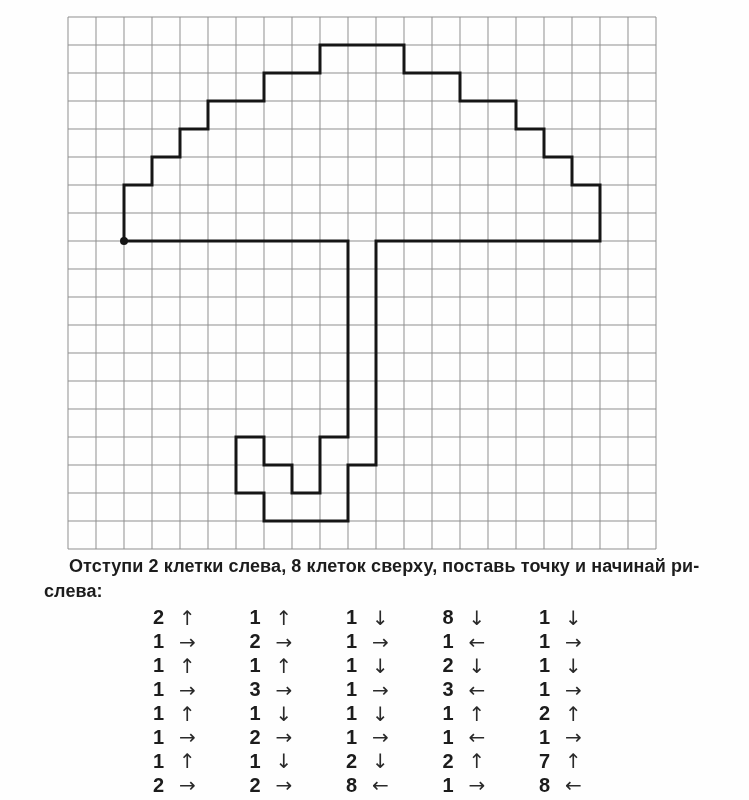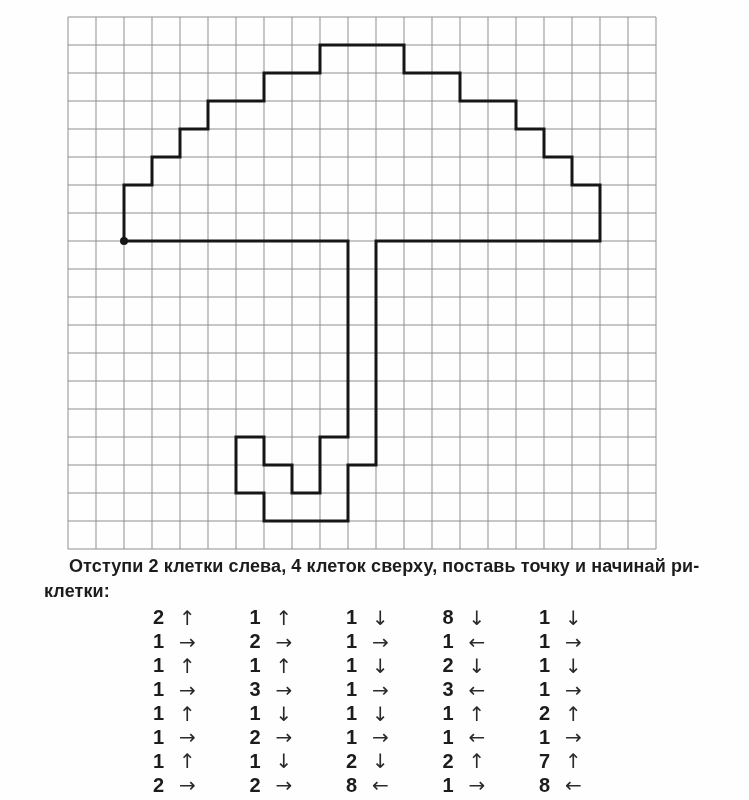--- a/index.html
+++ b/index.html
@@ -63,22 +63,22 @@
 
 <div class="page">
 
   <svg class="drawing-svg" width="749" height="556" viewBox="0 0 749 556">
     <path id="grid-lines" fill="none" stroke-width="1" d="M68 17V549M96 17V549M124 17V549M152 17V549M180 17V549M208 17V549M236 17V549M264 17V549M292 17V549M320 17V549M348 17V549M376 17V549M404 17V549M432 17V549M460 17V549M488 17V549M516 17V549M544 17V549M572 17V549M600 17V549M628 17V549M656 17V549M68 17H656M68 45H656M68 73H656M68 101H656M68 129H656M68 157H656M68 185H656M68 213H656M68 241H656M68 269H656M68 297H656M68 325H656M68 353H656M68 381H656M68 409H656M68 437H656M68 465H656M68 493H656M68 521H656M68 549H656" stroke="#8f8f8f"></path>
     <path id="umbrella-path" fill="none" stroke-linejoin="miter" stroke-linecap="square" d="M124 241L124 185L152 185L152 157L180 157L180 129L208 129L208 101L264 101L264 73L320 73L320 45L404 45L404 73L460 73L460 101L516 101L516 129L544 129L544 157L572 157L572 185L600 185L600 241L376 241L376 465L348 465L348 521L264 521L264 493L236 493L236 437L264 437L264 465L292 465L292 493L320 493L320 437L348 437L348 241L124 241" stroke="#161616" stroke-width="3"></path>
     <circle id="start-dot" cx="124" cy="241" r="4" fill="#161616"></circle>
   </svg>
 
   <div class="instructions">
-    <div class="line1">Отступи 2 клетки слева, 4 клеток сверху, поставь точку и начинай ри-</div>
-    <div class="line2">клетки:</div>
+    <div class="line1">Отступи 2 клетки слева, 8 клеток сверху, поставь точку и начинай ри-</div>
+    <div class="line2">слева:</div>
   </div>
 
   <div class="steps-table" id="steps-table">
       <div class="step-cell">
         <span class="step-num">2</span>
         <span class="step-arrow">↑</span>
       </div>
       <div class="step-cell">
         <span class="step-num">1</span>
         <span class="step-arrow">→</span>

